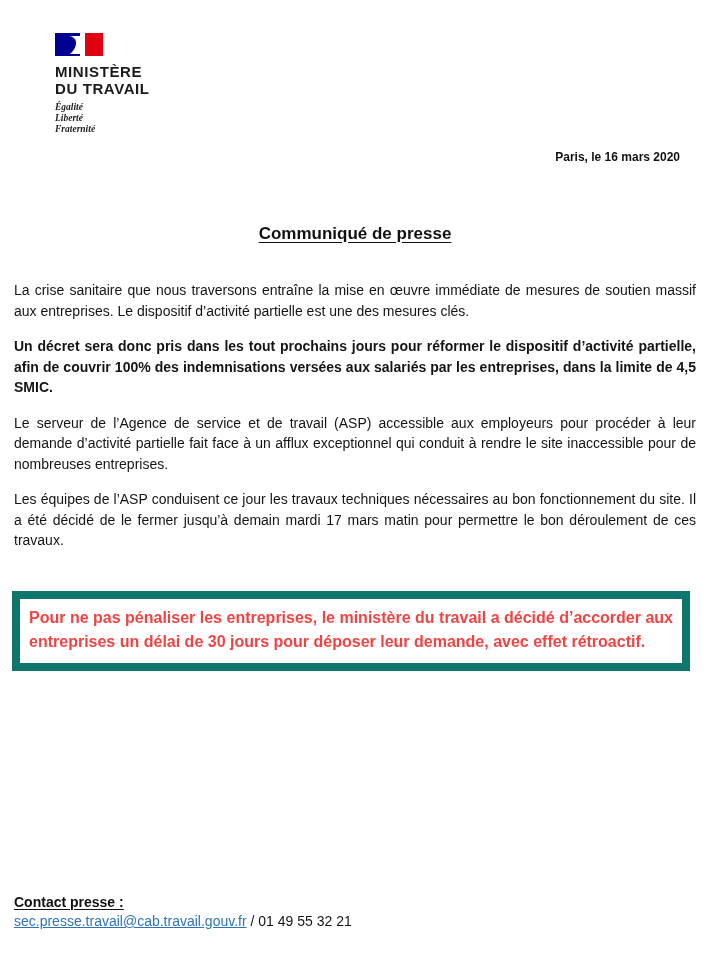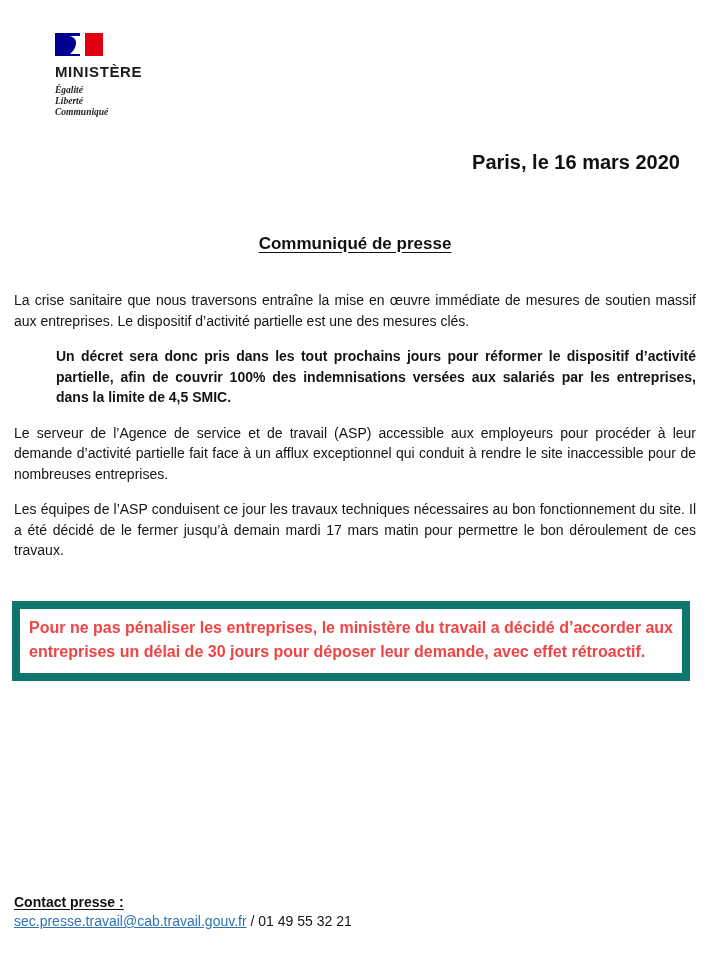--- a/index.html
+++ b/index.html
@@ -35,25 +35,25 @@
     font-family: "Liberation Serif", serif;
     font-style: italic;
     font-weight: bold;
     font-size: 9.5px;
     line-height: 11px;
     color: #222;
   }
 
   
   .dateline {
-    margin-top: 33px;
+    margin-top: 15px;
     text-align: right;
     padding-right: 30px;
     font-weight: bold;
-    font-size: 20px;
+    font-size: 12px;
     color: #111;
   }
 
   
   .press-heading {
     margin-top: 60px;
     text-align: center;
     font-weight: bold;
     font-size: 17px;
     color: #111;
@@ -71,21 +71,21 @@
   
   .body-text { padding: 0 14px; }
   .para {
     text-align: justify;
     font-size: 14px;
     line-height: 20.5px;
     color: #141414;
   }
   .para + .para { margin-top: 15px; }
   .para.first { margin-top: 36px; }
-  .para.bold { font-weight: bold; margin-left: 42px; }
+  .para.bold { font-weight: bold; }
 
   
   .boxed-para {
     margin: 40px 20px 0 12px;
     border: 8px solid #0f766e;
     padding: 7px 9px 9px 9px;
     font-weight: bold;
     font-size: 16px;
     line-height: 24px;
     text-align: justify;
@@ -115,25 +115,26 @@
 <div class="page">
 
   <div class="logo-block">
     <svg class="flag" width="48" height="23" viewBox="0 0 48 23" aria-hidden="true">
       <rect x="0" y="0" width="25" height="23" fill="#000091"></rect>
       <path d="M14,3 C19,3.5 21.5,7 21,11 C20.6,14.5 18.5,18 15,21 L25,21 L25,3 Z" fill="#ffffff"></path>
       <rect x="30" y="0" width="18" height="23" fill="#E1000F"></rect>
     </svg>
     <div class="ministry-name">
       <div>MINISTÈRE</div>
+      <div>DU TRAVAIL</div>
     </div>
     <div class="motto">
       <div>Égalité</div>
       <div>Liberté</div>
-      <div>Communiqué</div>
+      <div>Fraternité</div>
     </div>
   </div>
 
   <div class="dateline">Paris, le 16 mars 2020</div>
 
   <div class="press-heading">
     <span>Communiqué de presse</span>
   </div>
 
 

